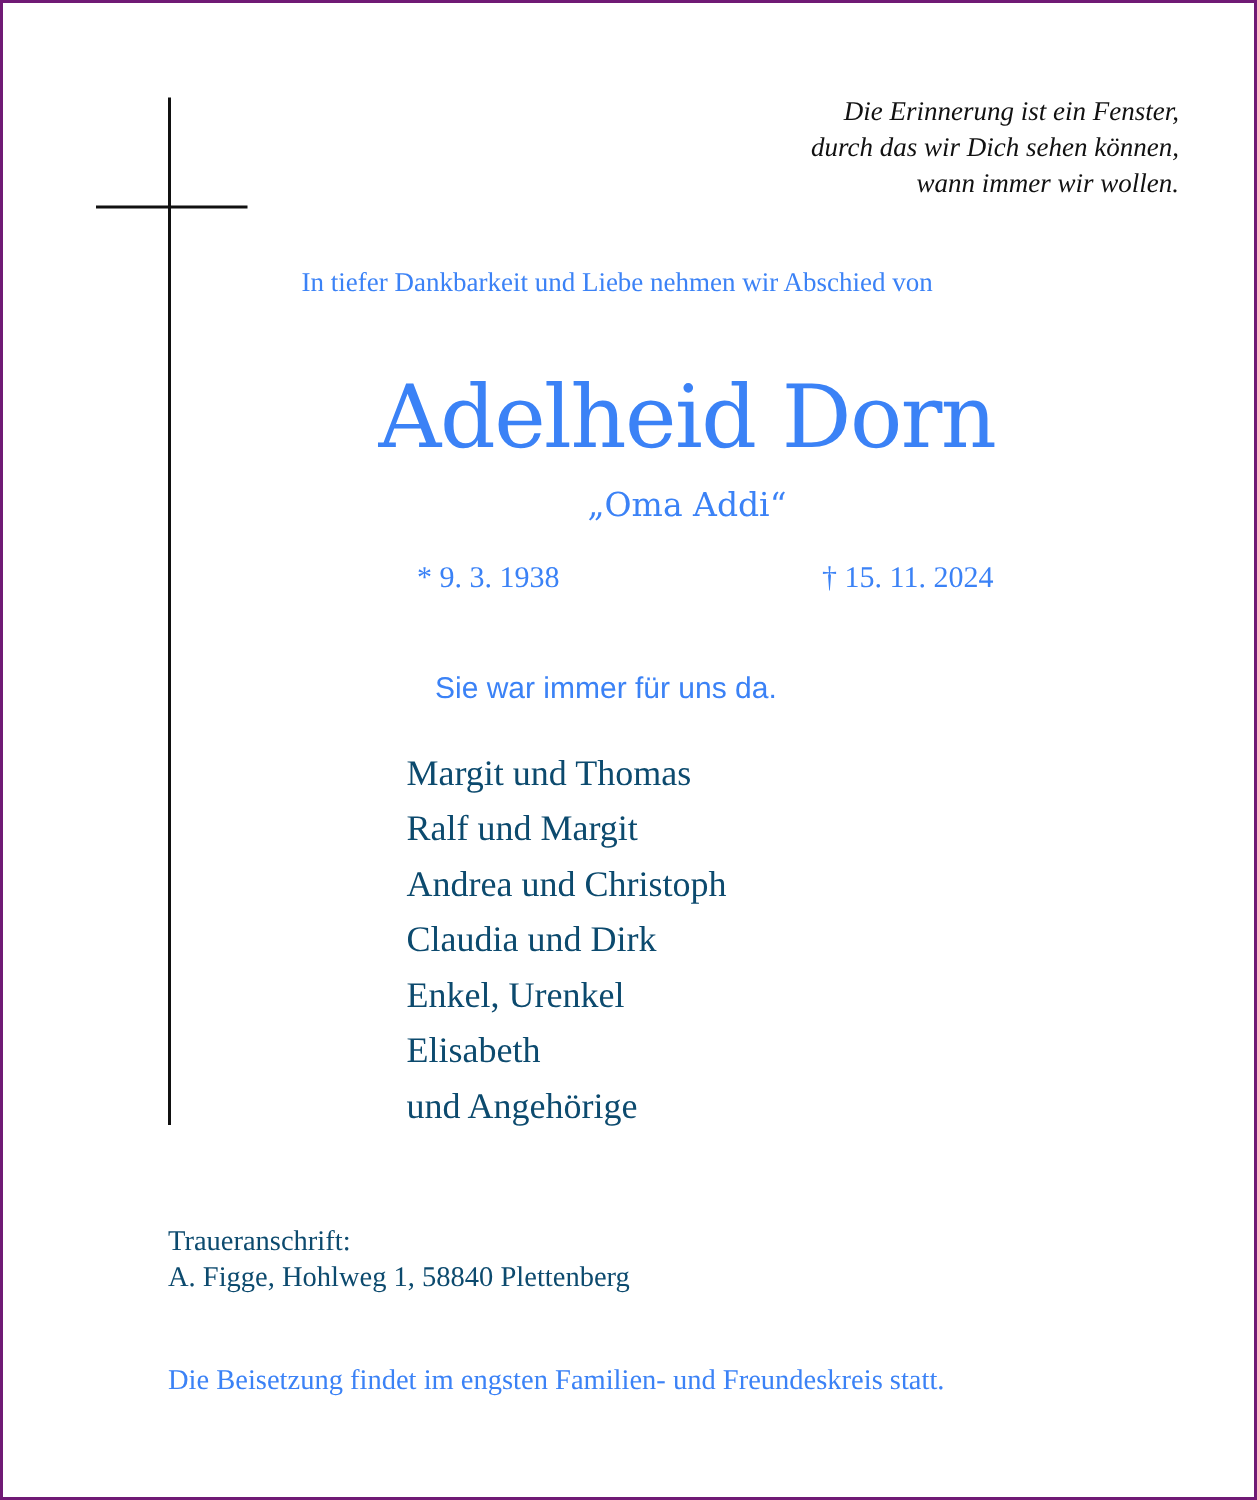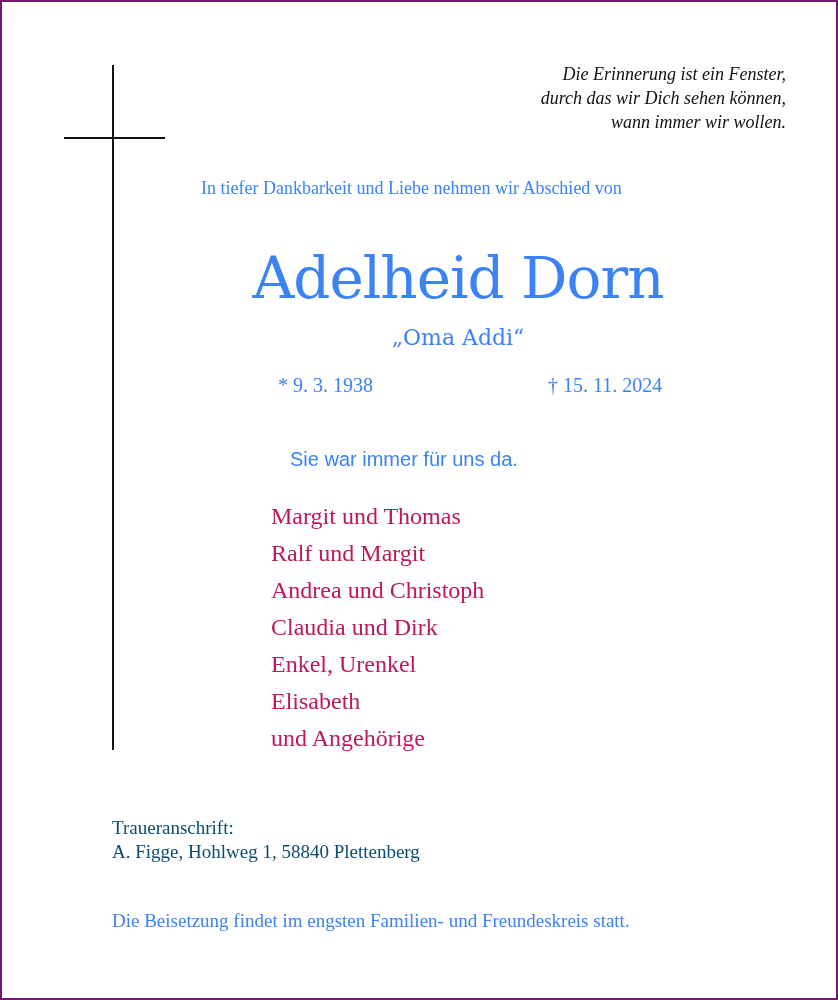--- a/index.html
+++ b/index.html
@@ -10,21 +10,21 @@
   .cross-v { position: absolute; left: 110px; top: 63px; width: 2px; height: 685px; background: #111; }
   .cross-h { position: absolute; left: 62px; top: 135px; width: 101px; height: 2px; background: #111; }
   .quote { position: absolute; right: 50px; top: 60px; text-align: right; font-style: italic; font-size: 18px; line-height: 24px; font-family: "Liberation Serif", serif; color: #111; }
   .quote div { white-space: nowrap; }
   .intro { left: 199px; top: 176px; font-size: 18px; font-family: "Liberation Serif", serif; }
   .name { left: 0; width: 912px; text-align: center; top: 242px; font-size: 58px; font-family: "DejaVu Serif", serif; letter-spacing: -1px; }
   .nick { left: 0; width: 912px; text-align: center; top: 323px; font-size: 22px; font-family: "DejaVu Serif", serif; }
   .born { left: 276px; top: 372px; font-size: 20px; font-family: "Liberation Serif", serif; }
   .died { left: 510px; top: 372px; font-size: 20px; font-family: "Liberation Serif", serif; margin-left: 36px; }
   .motto { left: 269px; top: 446px; font-size: 20px; font-family: Liberation Sans, sans-serif; margin-left: 19px; }
-  .family { position: absolute; left: 269px; top: 496px; font-family: "Liberation Serif", serif; font-size: 24px; line-height: 37px; color: #be185d; }
+  .family { position: absolute; left: 269px; top: 496px; font-family: "Liberation Serif", serif; font-size: 24px; line-height: 37px; color: #0c4a6e; }
   .family div { white-space: nowrap; }
   .addr { position: absolute; left: 110px; top: 814px; font-family: "Liberation Serif", serif; font-size: 19px; line-height: 24px; color: #0c4a6e; }
   .addr div { white-space: nowrap; }
   .burial { left: 110px; top: 908px; font-size: 19px; font-family: "Liberation Serif", serif; }
 </style>
 </head>
 <body>
 
 <div class="frame">
   <div class="cross-v"></div>

